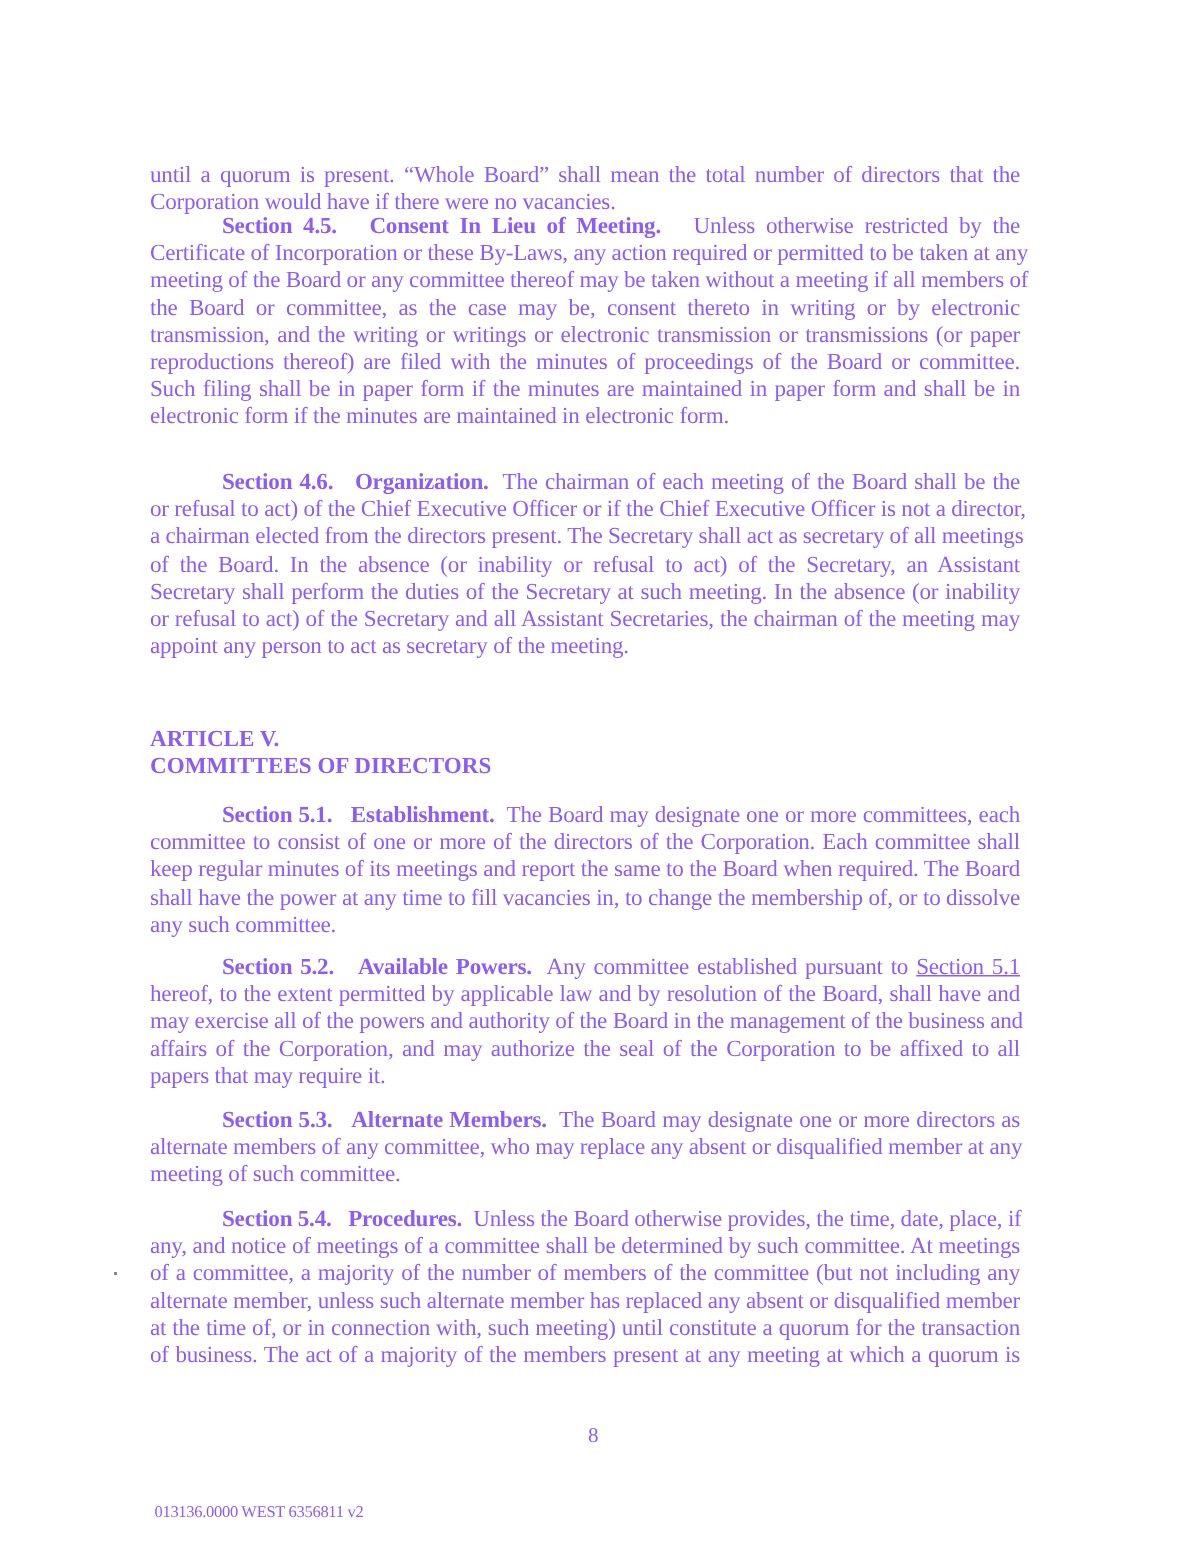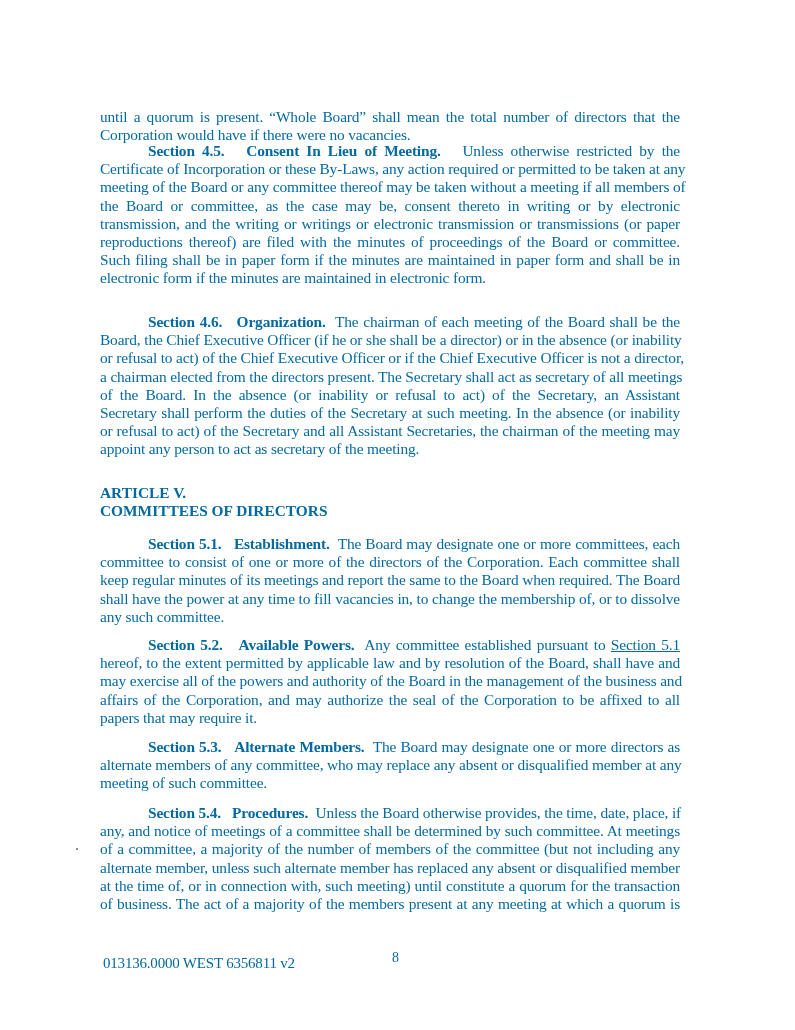--- a/index.html
+++ b/index.html
@@ -1,39 +1,39 @@
 <!DOCTYPE html>
 <html><head>
   <meta charset="utf-8">
   <style>
     html, body { margin: 0; padding: 0; background: #ffffff; }
     body { width: 795px; height: 1030px; position: relative; overflow: hidden; }
     .page {
       position: absolute; left: 0; top: 0; width: 655px; height: 1030px;
-      background: #ffffff; color: #0369a1;
+      background: #ffffff; color: #8b5cf6;
       font-family: "Liberation Serif", "DejaVu Serif", serif;
       font-size: 15.4px;
     }
     .para {
       position: absolute; left: 100px; width: 580px;
       line-height: 18.2px; text-align: justify; margin: 0;
       letter-spacing: -0.15px;
     }
     .para .ln { display: block; text-align: justify; text-align-last: justify; white-space: nowrap; }
     .para .ln.last { text-align-last: left; }
     .indent { padding-left: 48px; }
     .sec-num { font-weight: bold; }
     .sec-title { font-weight: bold; }
     .xref { text-decoration: underline; }
     .heading {
       position: absolute; left: 100px; width: 580px; text-align: left;
       font-weight: bold; line-height: 18.2px; margin: 0;
     }
     .footer-id {
-      position: absolute; left: 103px; top: 955px; font-size: 15px;
+      position: absolute; left: 103px; top: 1002px; font-size: 11px;
       letter-spacing: -0.2px;
     }
     .page-number {
       position: absolute; left: 392px; top: 950px; font-size: 14px;
     }
     .speck { position: absolute; left: 76px; top: 848px; width: 1.5px; height: 2px; background: #888; }
   </style>
 </head>
 <body>
 
@@ -58,21 +58,20 @@
     <span class="ln">Such filing shall be in paper form if the minutes are maintained in paper form and shall be in</span>
     <span class="ln last">electronic form if the minutes are maintained in electronic form.</span>
   </div>
 
   <div class="para" style="top:313px;">
     <span class="ln indent">
       <span class="sec-num">Section 4.6.</span>&nbsp;&nbsp;
       <span class="sec-title">Organization.</span>&nbsp;
       <span>The chairman of each meeting of the Board shall be the</span>
     </span>
-    <span class="ln">Board, the Chief Executive Officer (if he or she shall be a director) or in the absence (or inability</span>
     <span class="ln">or refusal to act) of the Chief Executive Officer or if the Chief Executive Officer is not a director,</span>
     <span class="ln">a chairman elected from the directors present. The Secretary shall act as secretary of all meetings</span>
     <span class="ln">of the Board.  In the absence (or inability or refusal to act) of the Secretary, an Assistant</span>
     <span class="ln">Secretary shall perform the duties of the Secretary at such meeting.  In the absence (or inability</span>
     <span class="ln">or refusal to act) of the Secretary and all Assistant Secretaries, the chairman of the meeting may</span>
     <span class="ln last">appoint any person to act as secretary of the meeting.</span>
   </div>
 
   <div class="heading" style="top:484px;">ARTICLE V.</div>
   <div class="heading" style="top:502px;">COMMITTEES OF DIRECTORS</div>

